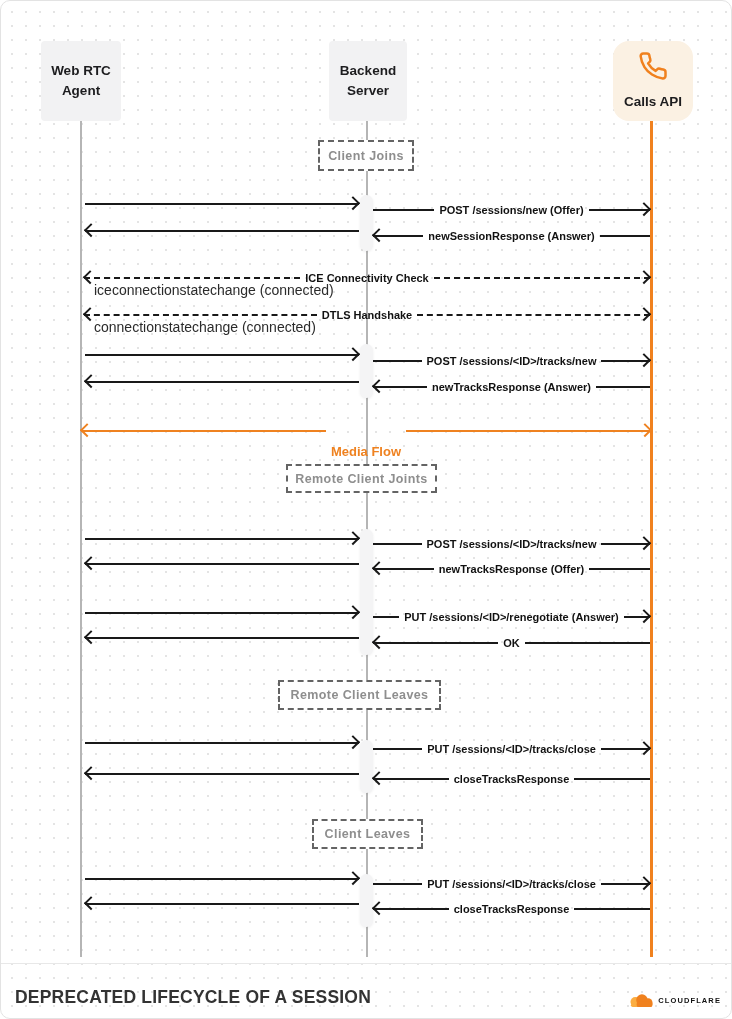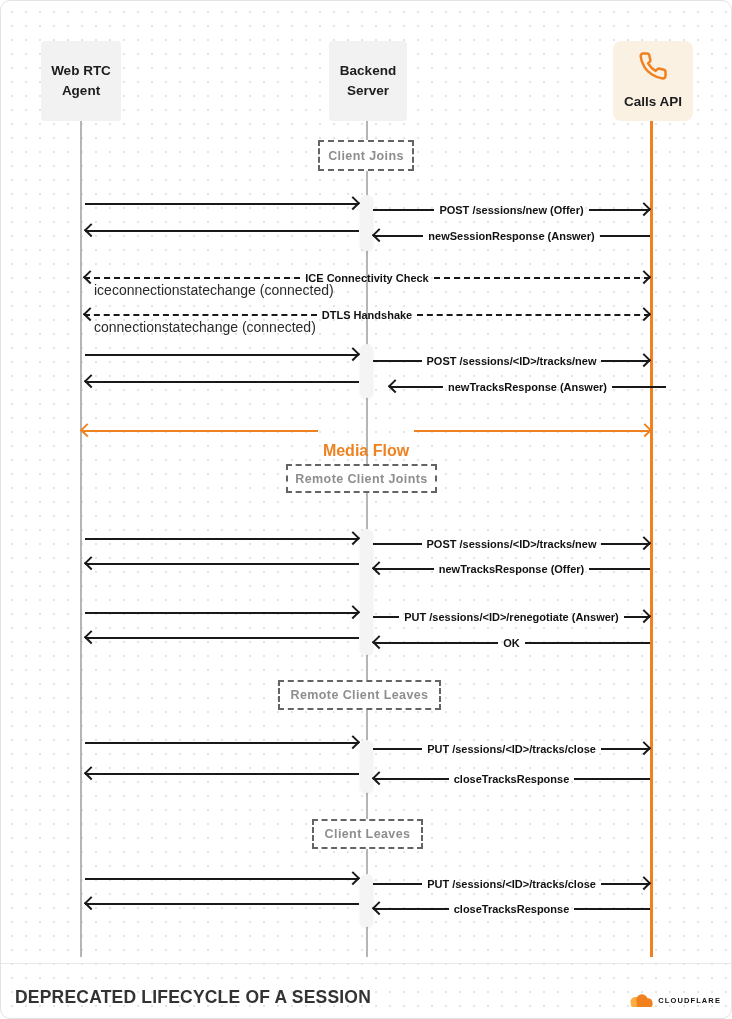--- a/index.html
+++ b/index.html
@@ -9,40 +9,40 @@
     background-image:radial-gradient(circle, #e4e4e4 1.2px, transparent 1.2px);
     background-size:14px 14px; background-position:4px 4px;
     border:1px solid #e3e3e3; border-radius:10px; box-sizing:border-box;
   }
   
   .actor {
     position:absolute; top:40px; width:80px; height:80px; background:#f2f2f3;
     border-radius:4px; display:flex; align-items:center; justify-content:center;
     text-align:center; font-weight:700; font-size:13.5px; color:#1d1d1f; line-height:1.45;
   }
-  .actor.calls { background:#fbf1e3; border-radius:8px; flex-direction:column; gap:5px; }
+  .actor.calls { background:#fbf1e3; border-radius:16px; flex-direction:column; gap:5px; }
   .actor.calls .alabel { font-size:13.5px; }
   
   .life { position:absolute; top:120px; width:2px; height:836px; background:#b5b5b5; }
   .life.orange { width:3px; background:#f0811e; }
   
   .act { position:absolute; left:359px; width:13px; background:#f4f4f5; border-radius:7px; box-shadow:0 1px 3px rgba(0,0,0,.07); }
   
   .phase {
     position:absolute; background:#ffffff; border:2px dashed #646464; box-sizing:border-box;
     display:flex; align-items:center; justify-content:center;
     color:#8e8e8e; font-weight:600; font-size:12.5px; letter-spacing:.4px; white-space:nowrap;
   }
   
   .a { position:absolute; display:flex; align-items:center; height:16px; }
   .ln { flex:1 1 auto; border-top:2.5px solid #191919; }
   .ln.dash { border-top-style:dashed; }
   .ln.orange { border-top-color:#ef8220; }
   .albl { flex:0 0 auto; padding:0 5px; font-size:11px; font-weight:700; color:#111; white-space:nowrap; }
-  .albl.orange { color:#ef8220; font-size:16px;margin-top:40px; }
+  .albl.orange { color:#ef8220; font-size:13px;margin-top:40px; }
   .hd { position:absolute; width:8px; height:8px; border-top:2.5px solid #191919; border-right:2.5px solid #191919; top:50%; }
   .hd.r { right:1px; transform:translateY(-58%) rotate(45deg); }
   .hd.l { left:1px; transform:translateY(-58%) rotate(-135deg); }
   .hd.orange { border-color:#ef8220; }
   .note { position:absolute; font-size:14px; color:#2b2b2b; white-space:nowrap; }
   
   .footer-line { position:absolute; top:962px; left:0; right:0; height:1px; background:#e8e8e8; }
   .title { position:absolute; left:14px; top:986px; font-size:17.5px; font-weight:700; color:#333; letter-spacing:.2px; }
   .brand { position:absolute; right:10px; top:992px; display:flex; align-items:center; gap:3px; }
   .brand-text { font-size:7.5px; font-weight:700; letter-spacing:1.1px; color:#121212; }
@@ -132,21 +132,21 @@
   <div class="a" style="left:84px;top:346px;width:274px">
     <div class="ln"></div>
       <div class="hd r"></div>
   </div>
   <div class="a" style="left:372px;top:352px;width:277px">
     <div class="ln"></div>
     <span class="albl">POST /sessions/&lt;ID&gt;/tracks/new</span>
     <div class="ln"></div>
     <div class="hd r"></div>
   </div>
-  <div class="a" style="left:388px;top:378px;width:277px">
+  <div class="a" style="left:372px;top:378px;width:277px">
     <div class="hd l"></div>
     <div class="ln"></div>
     <span class="albl">newTracksResponse (Answer)</span>
     <div class="ln"></div>
   </div>
   <div class="a" style="left:84px;top:373px;width:274px">
     <div class="hd l"></div>
       <div class="ln"></div>
   </div>
 

